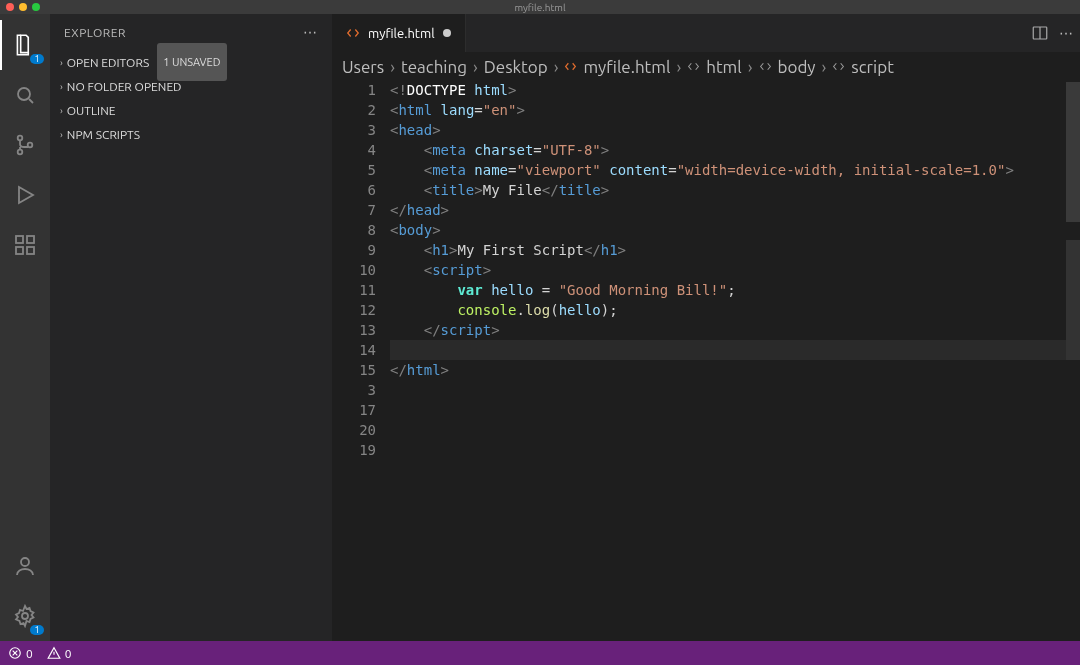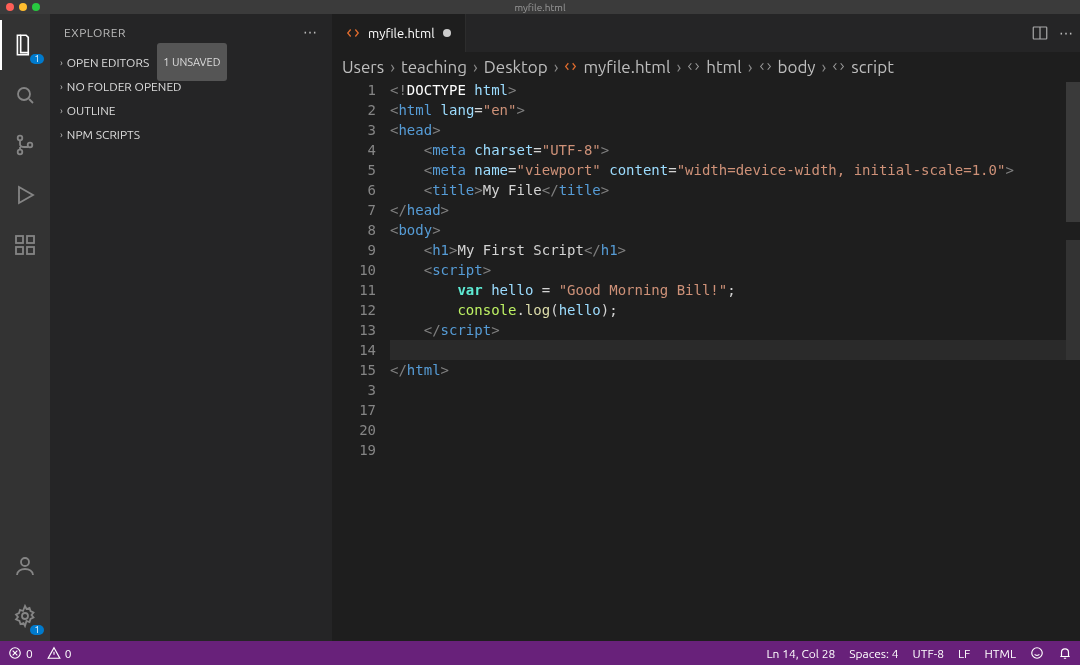--- a/index.html
+++ b/index.html
@@ -325,31 +325,13 @@
       <span>0</span>
     </span>
     <span class="sitem">
       <svg width="14" height="14" viewBox="0 0 24 24" fill="none" stroke="#fff" stroke-width="2">
           <path d="M12 3l10 18H2z"></path>
           <path d="M12 10v5M12 18h0"></path>
         </svg>
       <span>0</span>
     </span>
   </div>
-  <div class="grp">
-    <span class="sitem">Ln 14, Col 28</span>
-    <span class="sitem">Spaces: 4</span>
-    <span class="sitem">UTF-8</span>
-    <span class="sitem">LF</span>
-    <span class="sitem">HTML</span>
-    <span class="sitem">
-      <svg width="14" height="14" viewBox="0 0 24 24" fill="none" stroke="#fff" stroke-width="2">
-          <circle cx="12" cy="12" r="9"></circle>
-          <path d="M8 14c1 2 3 2 4 2s3 0 4-2M9 10h0M15 10h0"></path>
-        </svg>
-    </span>
-    <span class="sitem">
-      <svg width="14" height="14" viewBox="0 0 24 24" fill="none" stroke="#fff" stroke-width="2">
-          <path d="M6 18V11a6 6 0 1112 0v7M4 18h16M10 21h4"></path>
-        </svg>
-    </span>
-  </div>
 </div>
 
 </body></html>

